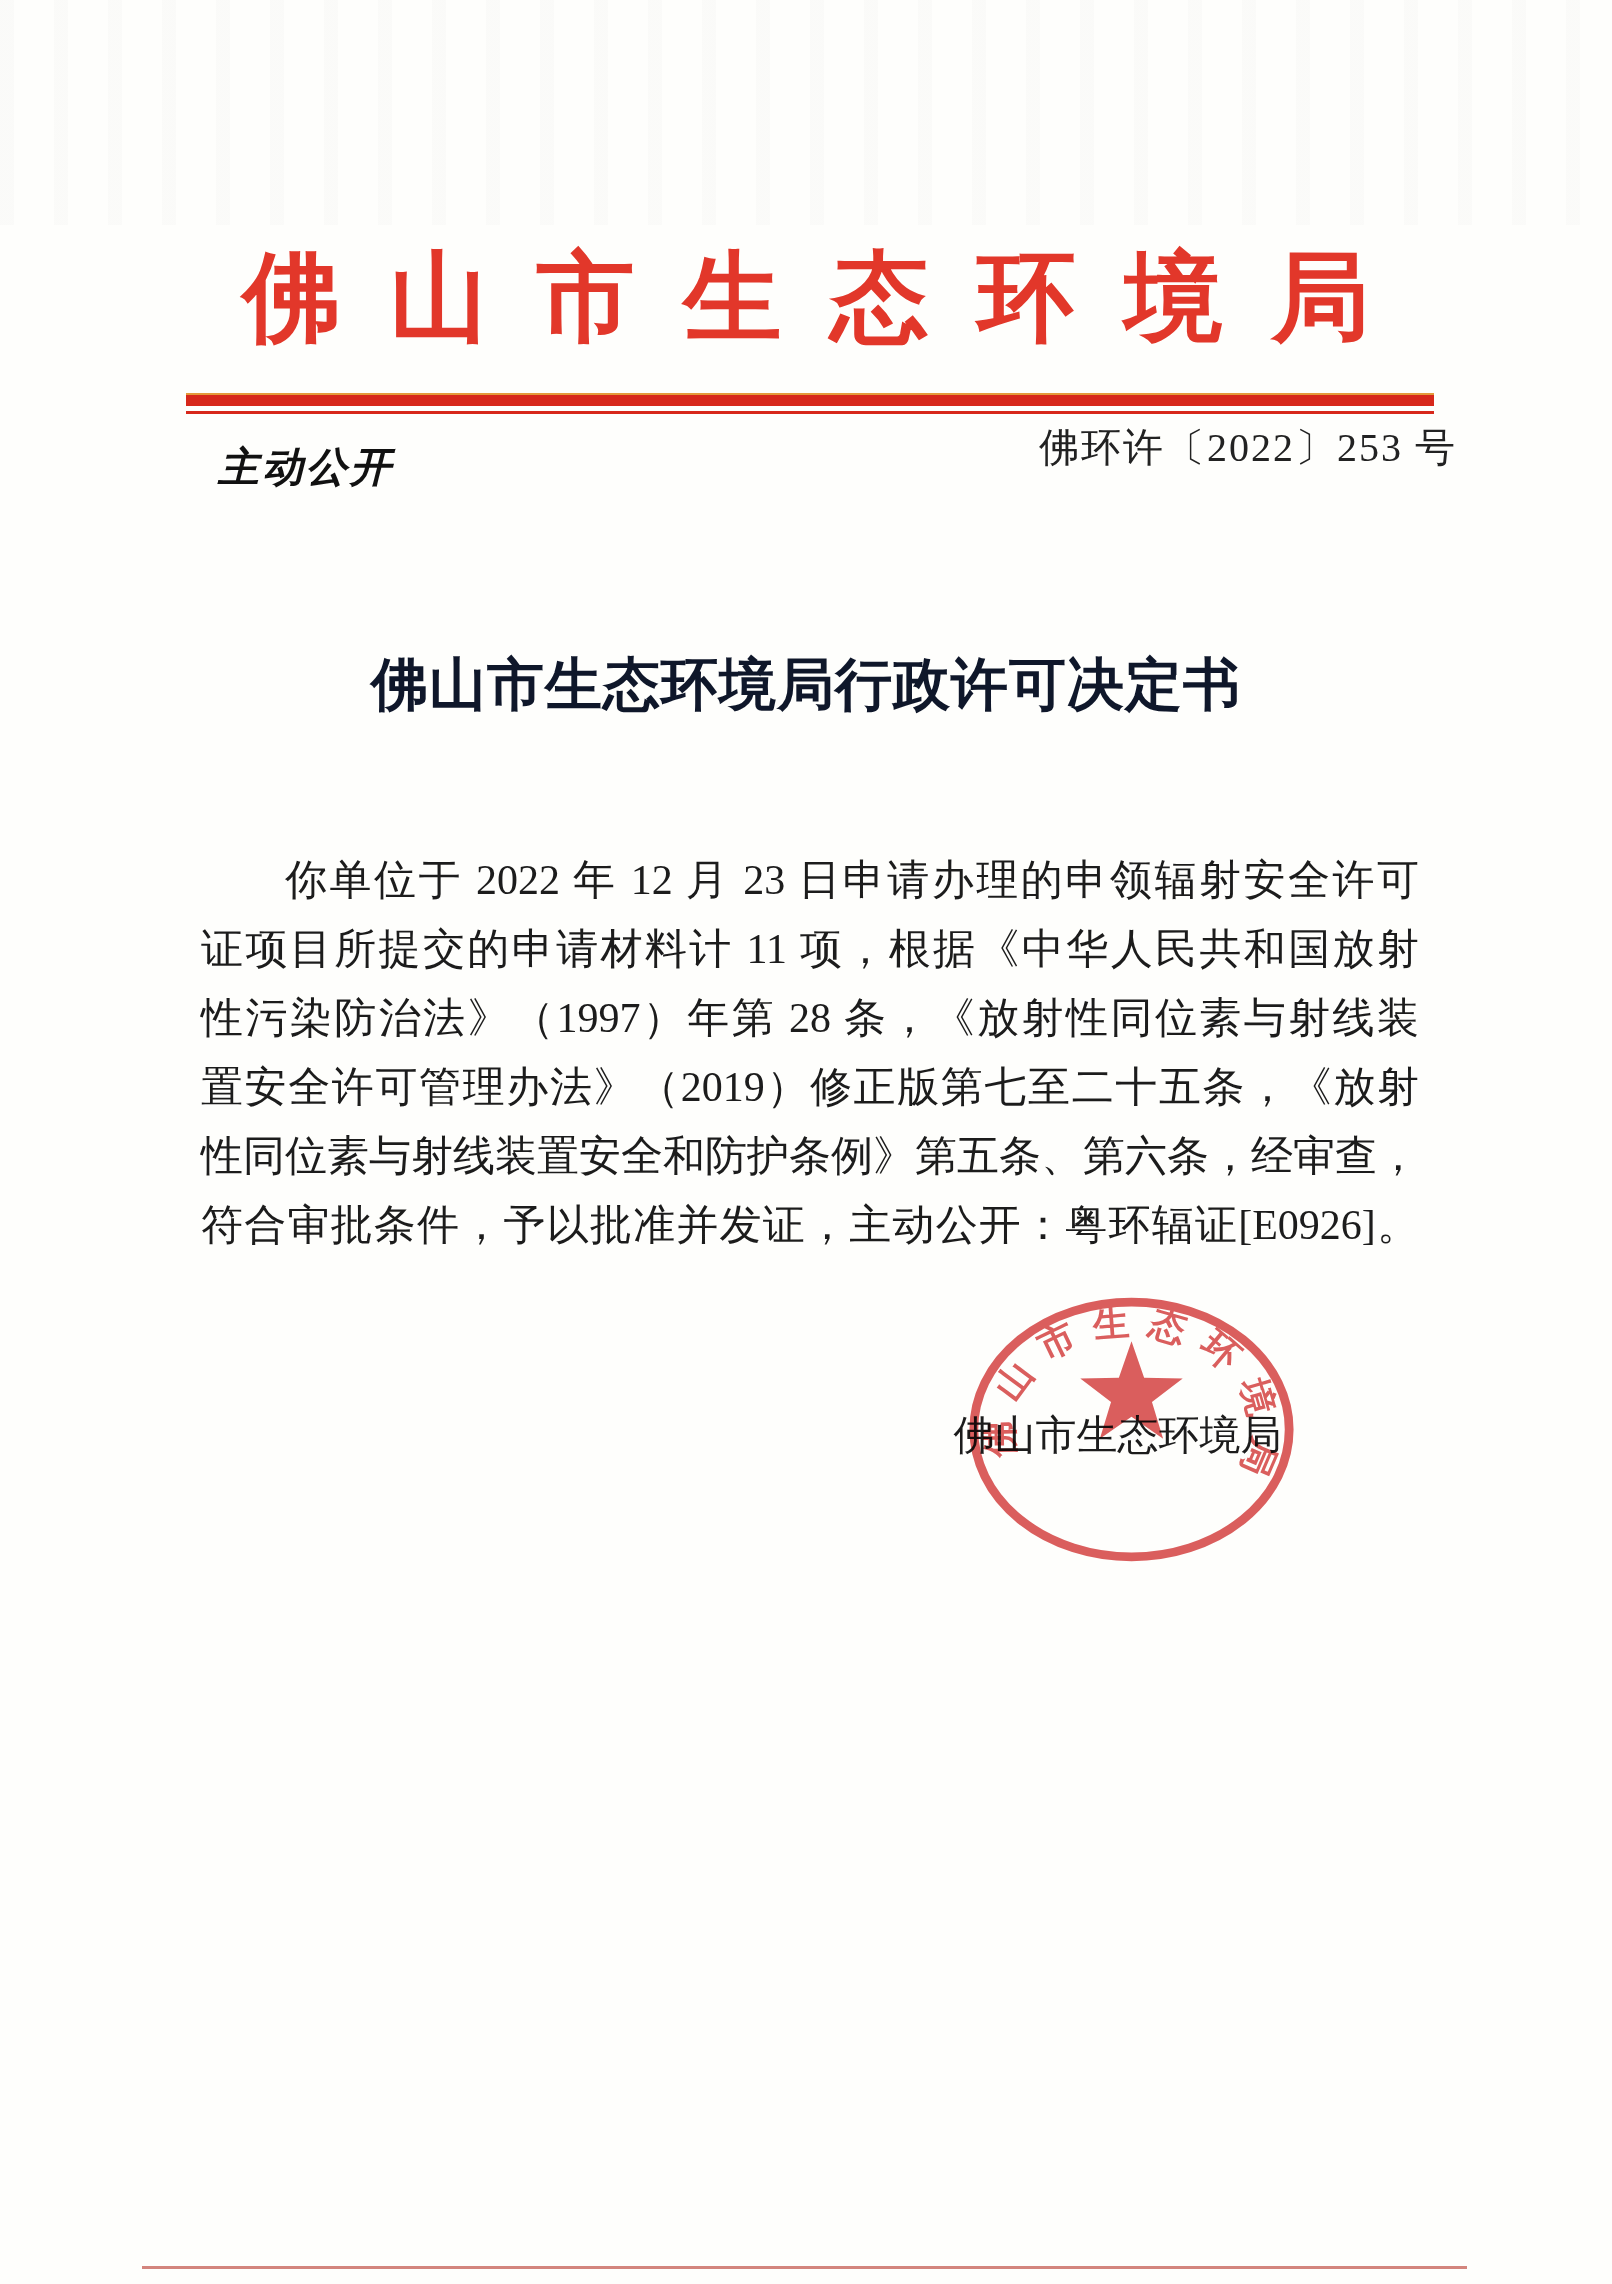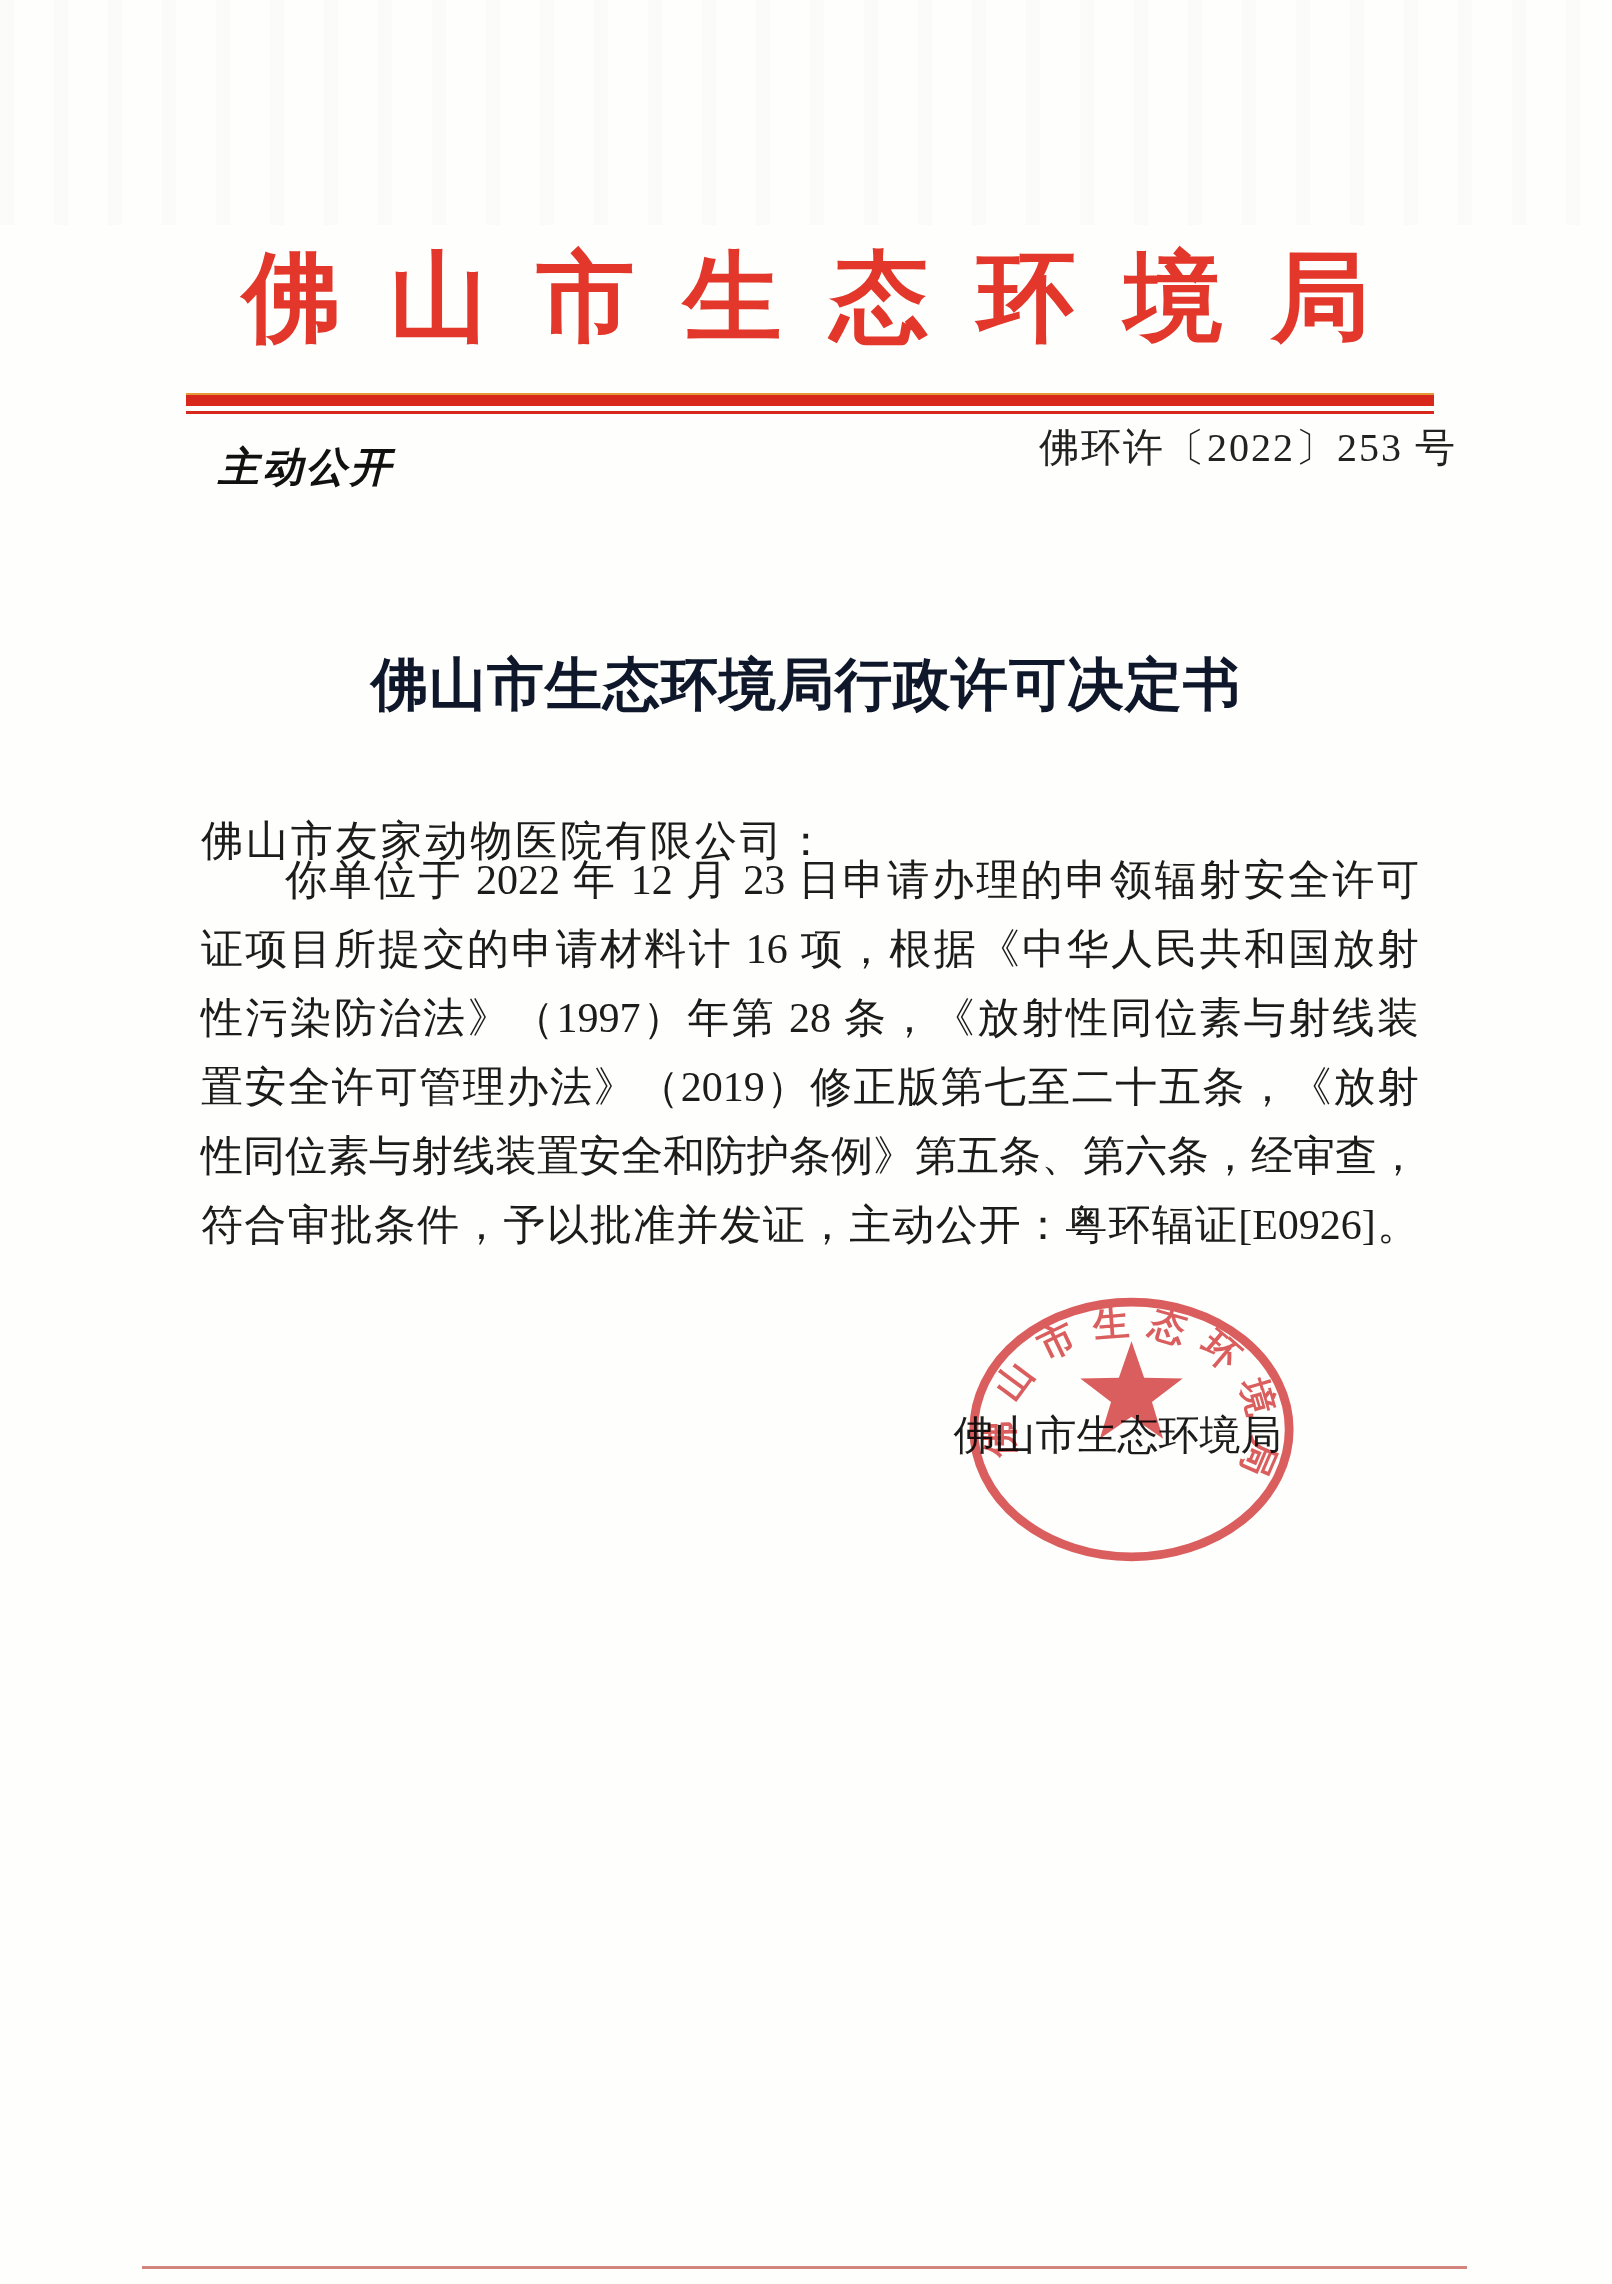--- a/index.html
+++ b/index.html
@@ -134,25 +134,24 @@
     <div class="thick"></div>
     <div class="thin"></div>
   </div>
 
   <div class="disclosure">主动公开</div>
 
   <div class="doc-number">佛环许〔2022〕253 号</div>
 
   <div class="doc-title">佛山市生态环境局行政许可决定书</div>
 
-  <div class="salutation">佛山市友家动物医院有限公司：</div>
 
   <div class="body-text">
     <div class="body-line indented">你单位于 2022 年 12 月 23 日申请办理的申领辐射安全许可</div>
-    <div class="body-line">证项目所提交的申请材料计 16 项，根据《中华人民共和国放射</div>
+    <div class="body-line">证项目所提交的申请材料计 11 项，根据《中华人民共和国放射</div>
     <div class="body-line">性污染防治法》（1997）年第 28 条，《放射性同位素与射线装</div>
     <div class="body-line">置安全许可管理办法》（2019）修正版第七至二十五条，《放射</div>
     <div class="body-line">性同位素与射线装置安全和防护条例》第五条、第六条，经审查，</div>
     <div class="body-line">符合审批条件，予以批准并发证，主动公开：粤环辐证[E0926]。</div>
   </div>
 
   <div class="signature-block">
     <div>佛山市生态环境局</div>
   </div>
 

